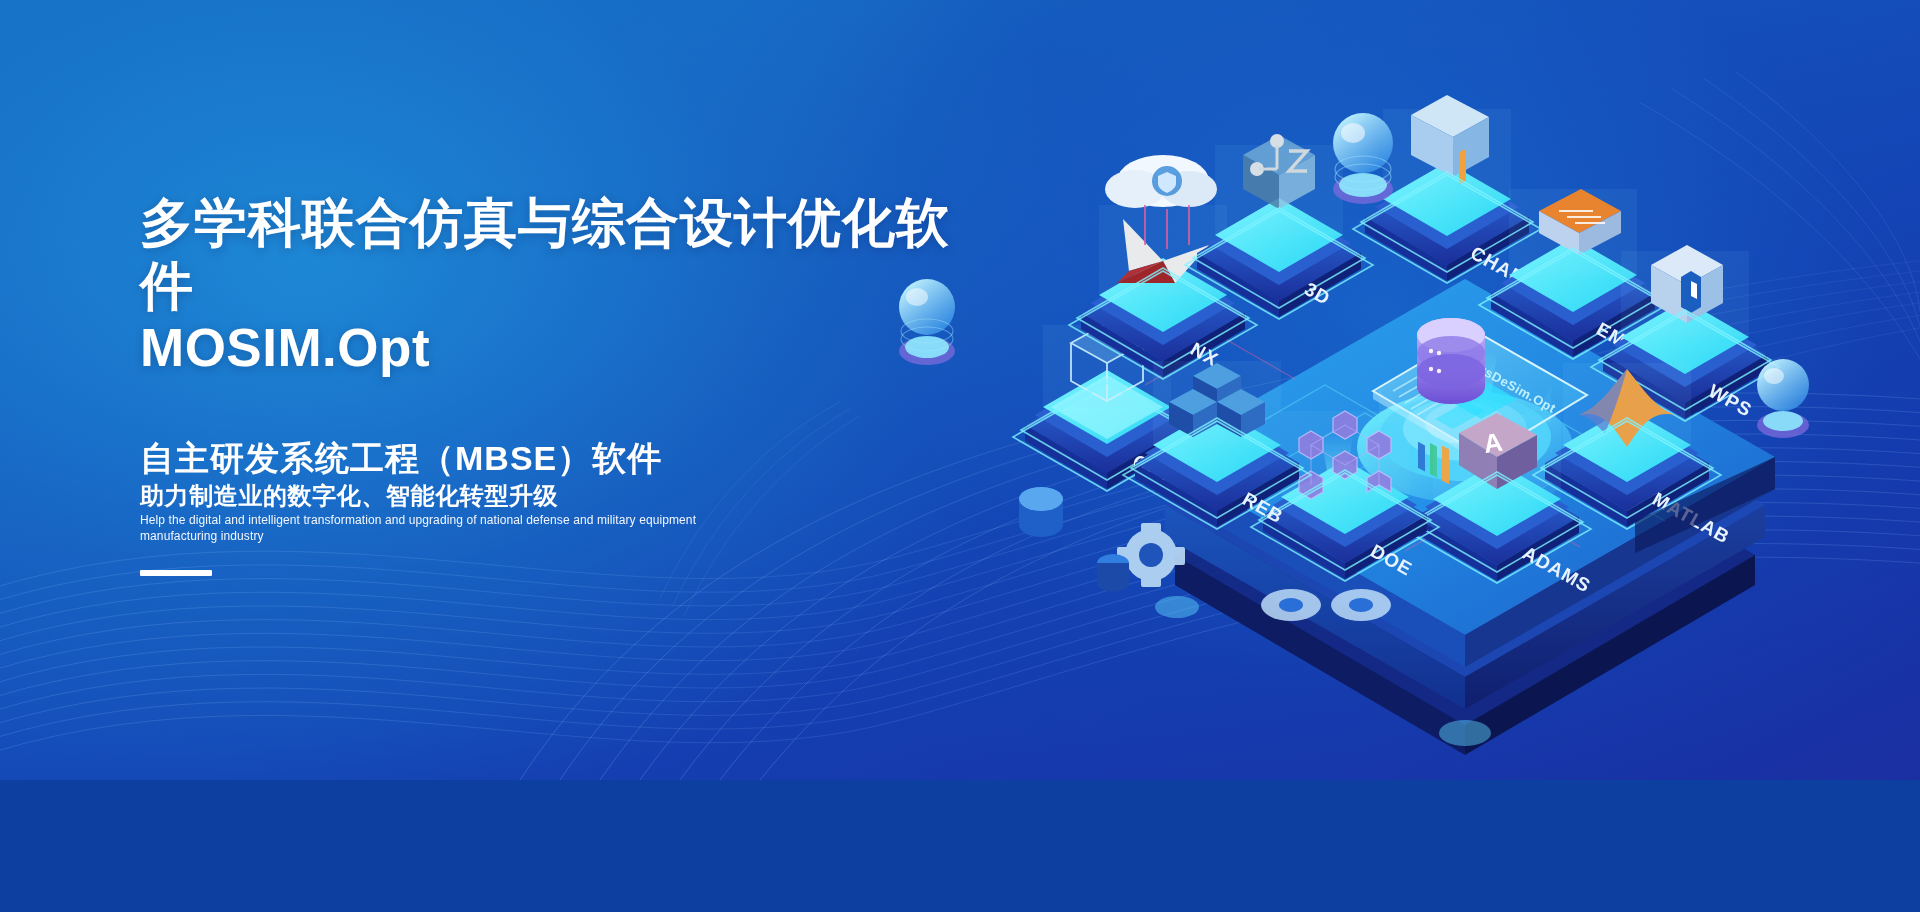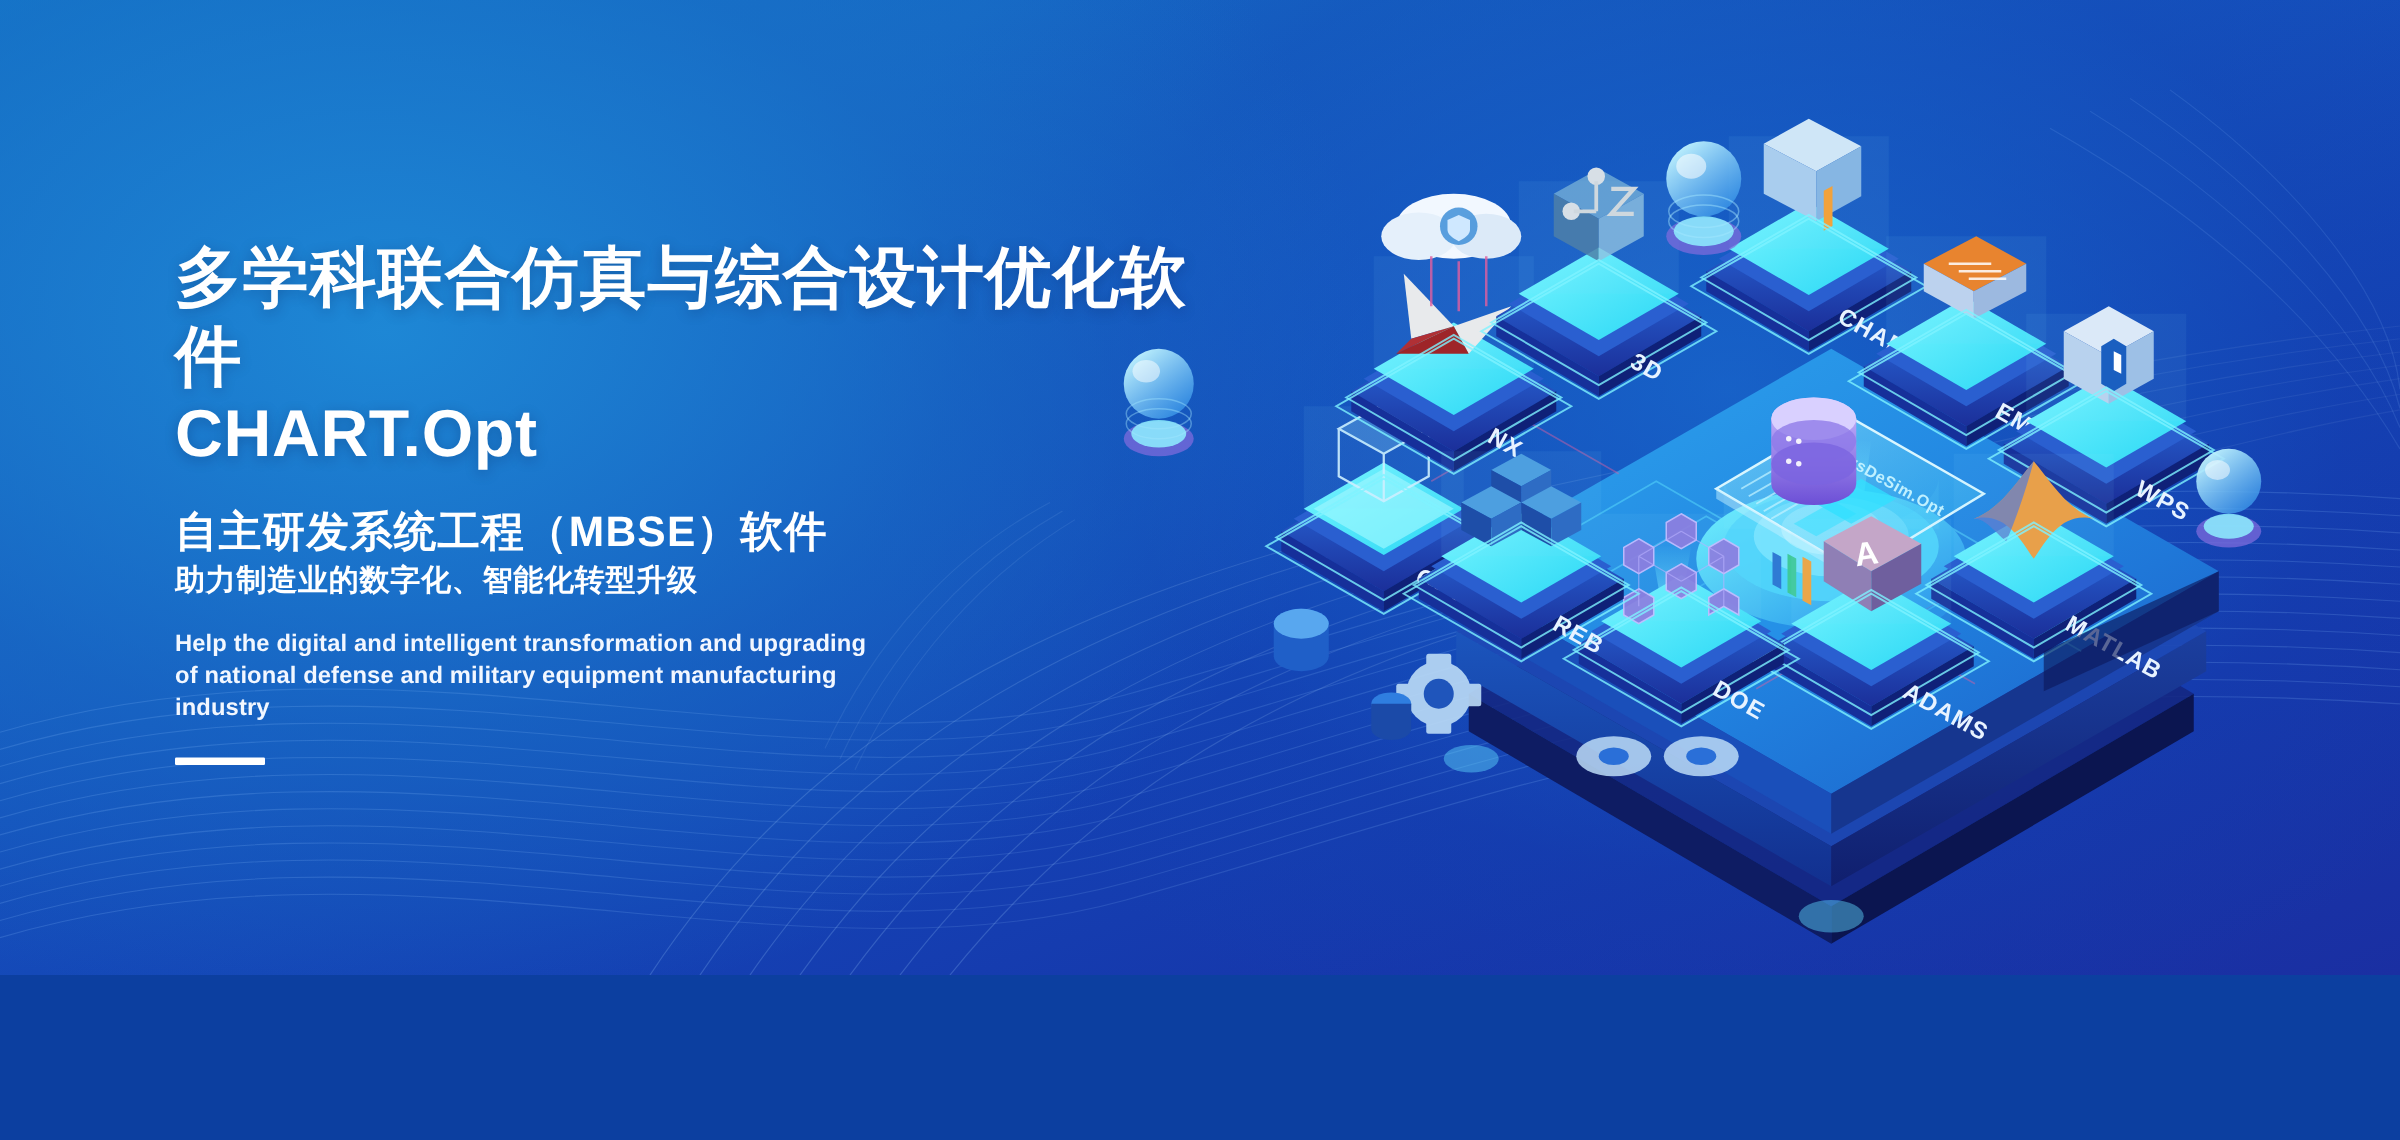--- a/index.html
+++ b/index.html
@@ -39,35 +39,35 @@
     line-height: 1.18;
     letter-spacing: 1px;
     margin: 0;
     text-shadow: 0 2px 10px rgba(0,20,70,0.25);
   }
   .headline .line2 {
     display: block;
     letter-spacing: 0.5px;
   }
   .subhead {
-    margin-top: 24px;
+    margin-top: 56px;
     font-size: 34px;
     font-weight: bold;
     letter-spacing: 1px;
     line-height: 1.3;
   }
   .tagline {
     font-size: 24px;
     font-weight: bold;
     letter-spacing: 0.6px;
   }
   .tagline-en {
-    margin-top: 23px;
-    font-size: 19px;
-    font-weight: bold;
+    margin-top: 0;
+    font-size: 12px;
+    font-weight: normal;
     line-height: 1.35;
     max-width: 575px;
     letter-spacing: 0.1px;
     color: #f2f7ff;
   }
   .accent-bar {
     margin-top: 26px;
     width: 72px;
     height: 6px;
     background: #ffffff;
@@ -151,21 +151,21 @@
         <path d="M840 470 C 760 520, 700 600, 660 700"></path>
         <path d="M850 478 C 772 530, 712 610, 672 710"></path>
         <path d="M860 486 C 784 540, 724 620, 684 720"></path>
       </g>
     </svg>
   </div>
 
   <div class="text-block">
     <h1 class="headline">
       <span>多学科联合仿真与综合设计优化软件</span>
-      <span class="line2">CHART.Opt</span>
+      <span class="line2">MOSIM.Opt</span>
     </h1>
     <div class="subhead">自主研发系统工程（MBSE）软件</div>
     <div class="tagline">助力制造业的数字化、智能化转型升级</div>
     <div class="tagline-en">Help the digital and intelligent transformation and upgrading of national defense and military equipment manufacturing industry</div>
     <div class="accent-bar"></div>
   </div>
 
   <div class="illustration">
     <svg viewBox="0 0 1060 580">
       <defs>

